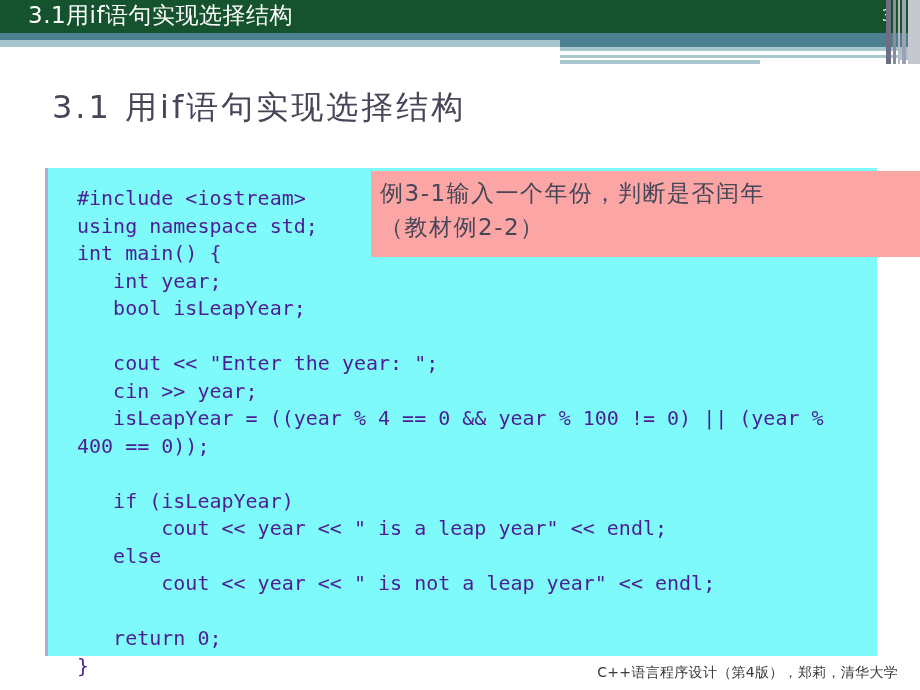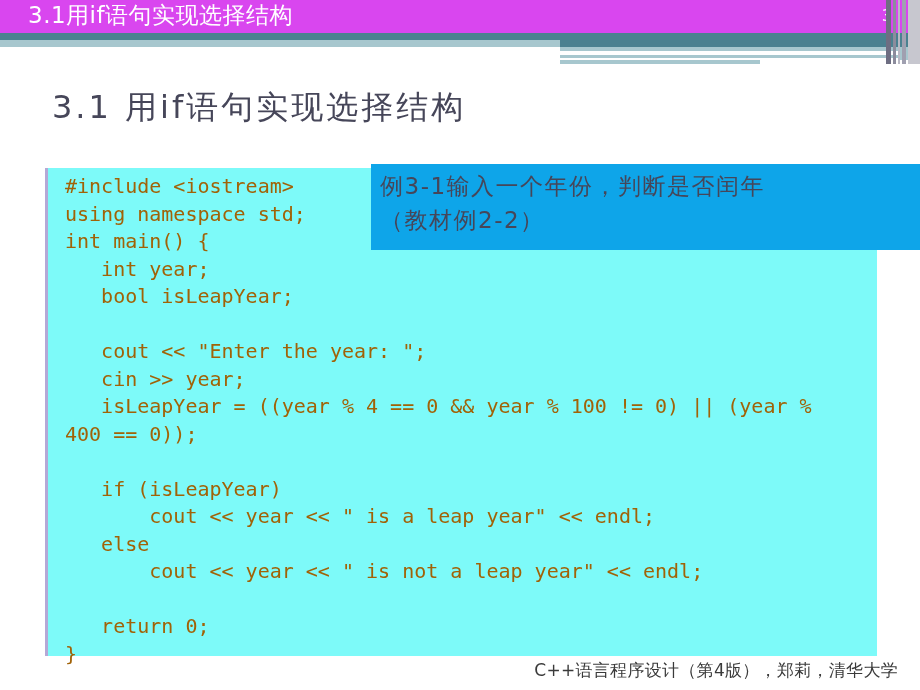--- a/index.html
+++ b/index.html
@@ -23,21 +23,21 @@
     background: #ffffff;
     overflow: hidden;
   }
 
   
   .header-bar {
     position: absolute;
     left: 0; top: 0;
     width: 920px;
     height: 33px;
-    background: #d946ef;
+    background: #14532d;
   }
   .header-title {
     position: absolute;
     left: 28px;
     top: -1px;
     height: 33px;
     line-height: 33px;
     color: #ffffff;
     font-family: "DejaVu Sans", sans-serif;
     font-size: 23px;
@@ -135,37 +135,37 @@
     width: 832px;
     height: 488px;
     background: #7dfaf9;
     border-left: 3px solid #b4a8d6;
     box-sizing: border-box;
   }
   .code-text {
     position: absolute;
     left: 17px;
     top: 5px;
-    margin: 0;
+    margin: 12px;
     padding: 0;
-    color: #a16207;
+    color: #4c1d95;
     font-family: "DejaVu Sans Mono", "Liberation Mono", monospace;
     font-size: 20px;
     line-height: 27.5px;
     white-space: pre;
   }
 
   
   .callout {
     position: absolute;
     left: 371px;
-    top: 164px;
+    top: 171px;
     width: 549px;
     height: 86px;
-    background: #0ea5e9;
+    background: #fca5a5;
   }
   .callout-text {
     position: absolute;
     left: 9px;
     top: 5px;
     width: 530px;
     margin: 0;
     color: #464659;
     font-family: "DejaVu Sans", sans-serif;
     font-size: 23px;
@@ -174,21 +174,21 @@
     white-space: pre-line;
   }
 
   
   .footer {
     position: absolute;
     right: 22px;
     bottom: 8px;
     color: #3a3a3a;
     font-family: "DejaVu Sans", sans-serif;
-    font-size: 17px;
+    font-size: 14px;
     letter-spacing: 0.3px;
     white-space: nowrap;
   }
 </style>
 </head>
 <body>
 
 <div id="slide">
 
   <div class="header-bar">

